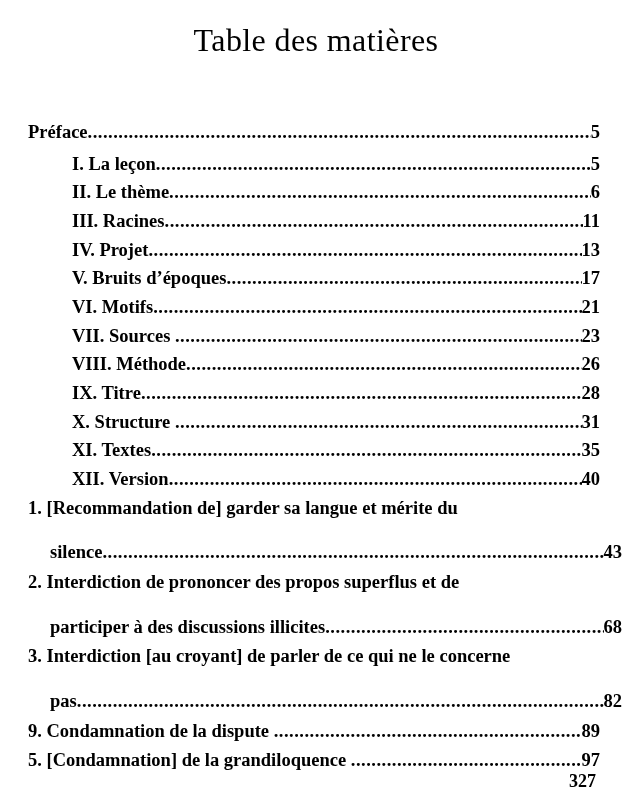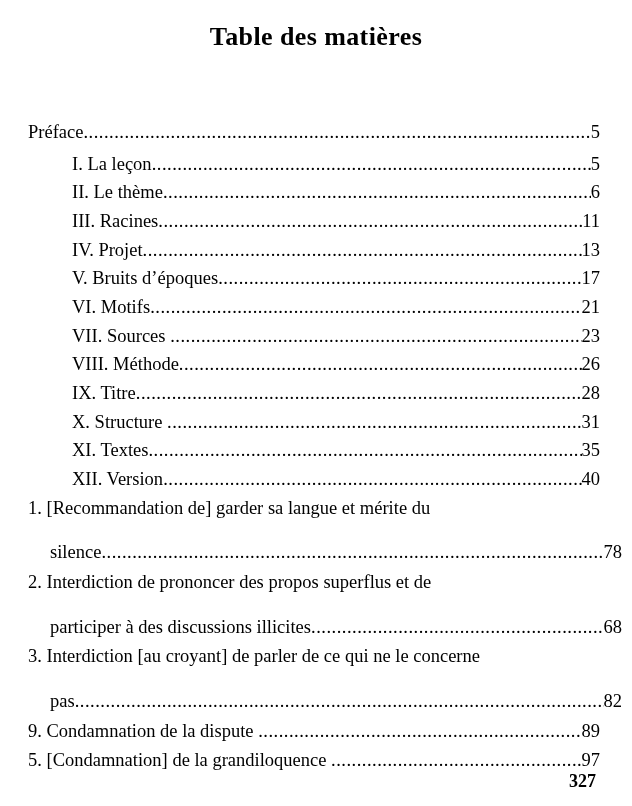--- a/index.html
+++ b/index.html
@@ -17,22 +17,22 @@
   .page {
     position: relative;
     width: 632px;
     height: 806px;
     box-sizing: border-box;
     padding: 0;
   }
   .doc-title {
     text-align: center;
     font-family: "Liberation Serif", serif;
-    font-weight: bold;
-    font-size: 26px;
+    font-weight: normal;
+    font-size: 32px;
     letter-spacing: 0.4px;
     margin: 22px 0 0 0;
     padding: 0;
   }
   .toc {
     margin: 0;
     padding: 0;
     list-style: none;
     position: absolute;
     top: 96px;
@@ -58,20 +58,21 @@
   }
   
   .lvl2 {
     padding-left: 28px;
     margin-bottom: 1px;
   }
   .row {
     display: flex;
     align-items: baseline;
     width: 100%;
+    font-weight: bold;
   }
   .label {
     white-space: pre;
   }
   .leader {
     flex: 1 1 auto;
     overflow: hidden;
     white-space: nowrap;
     margin: 0;
     letter-spacing: 0.5px;
@@ -199,21 +200,21 @@
           <span class="label">XII. Version</span>
           <span class="leader">................................................................................................................................................................................................................................................................................................................................................................................................................</span>
           <span class="pagenum">40</span>
         </div>
       </li>
       <li class="toc-entry lvl2 multiline">
         <div class="row first-line"><span class="label">1. [Recommandation de] garder sa langue et mérite du</span></div>
         <div class="row second-line">
           <span class="label">silence</span>
           <span class="leader">................................................................................................................................................................................................................................................................................................................................................................................................................</span>
-          <span class="pagenum">78</span>
+          <span class="pagenum">43</span>
         </div>
       </li>
       <li class="toc-entry lvl2 multiline">
         <div class="row first-line"><span class="label">2. Interdiction de prononcer des propos superflus et de</span></div>
         <div class="row second-line">
           <span class="label">participer à des discussions illicites</span>
           <span class="leader">................................................................................................................................................................................................................................................................................................................................................................................................................</span>
           <span class="pagenum">68</span>
         </div>
       </li>

